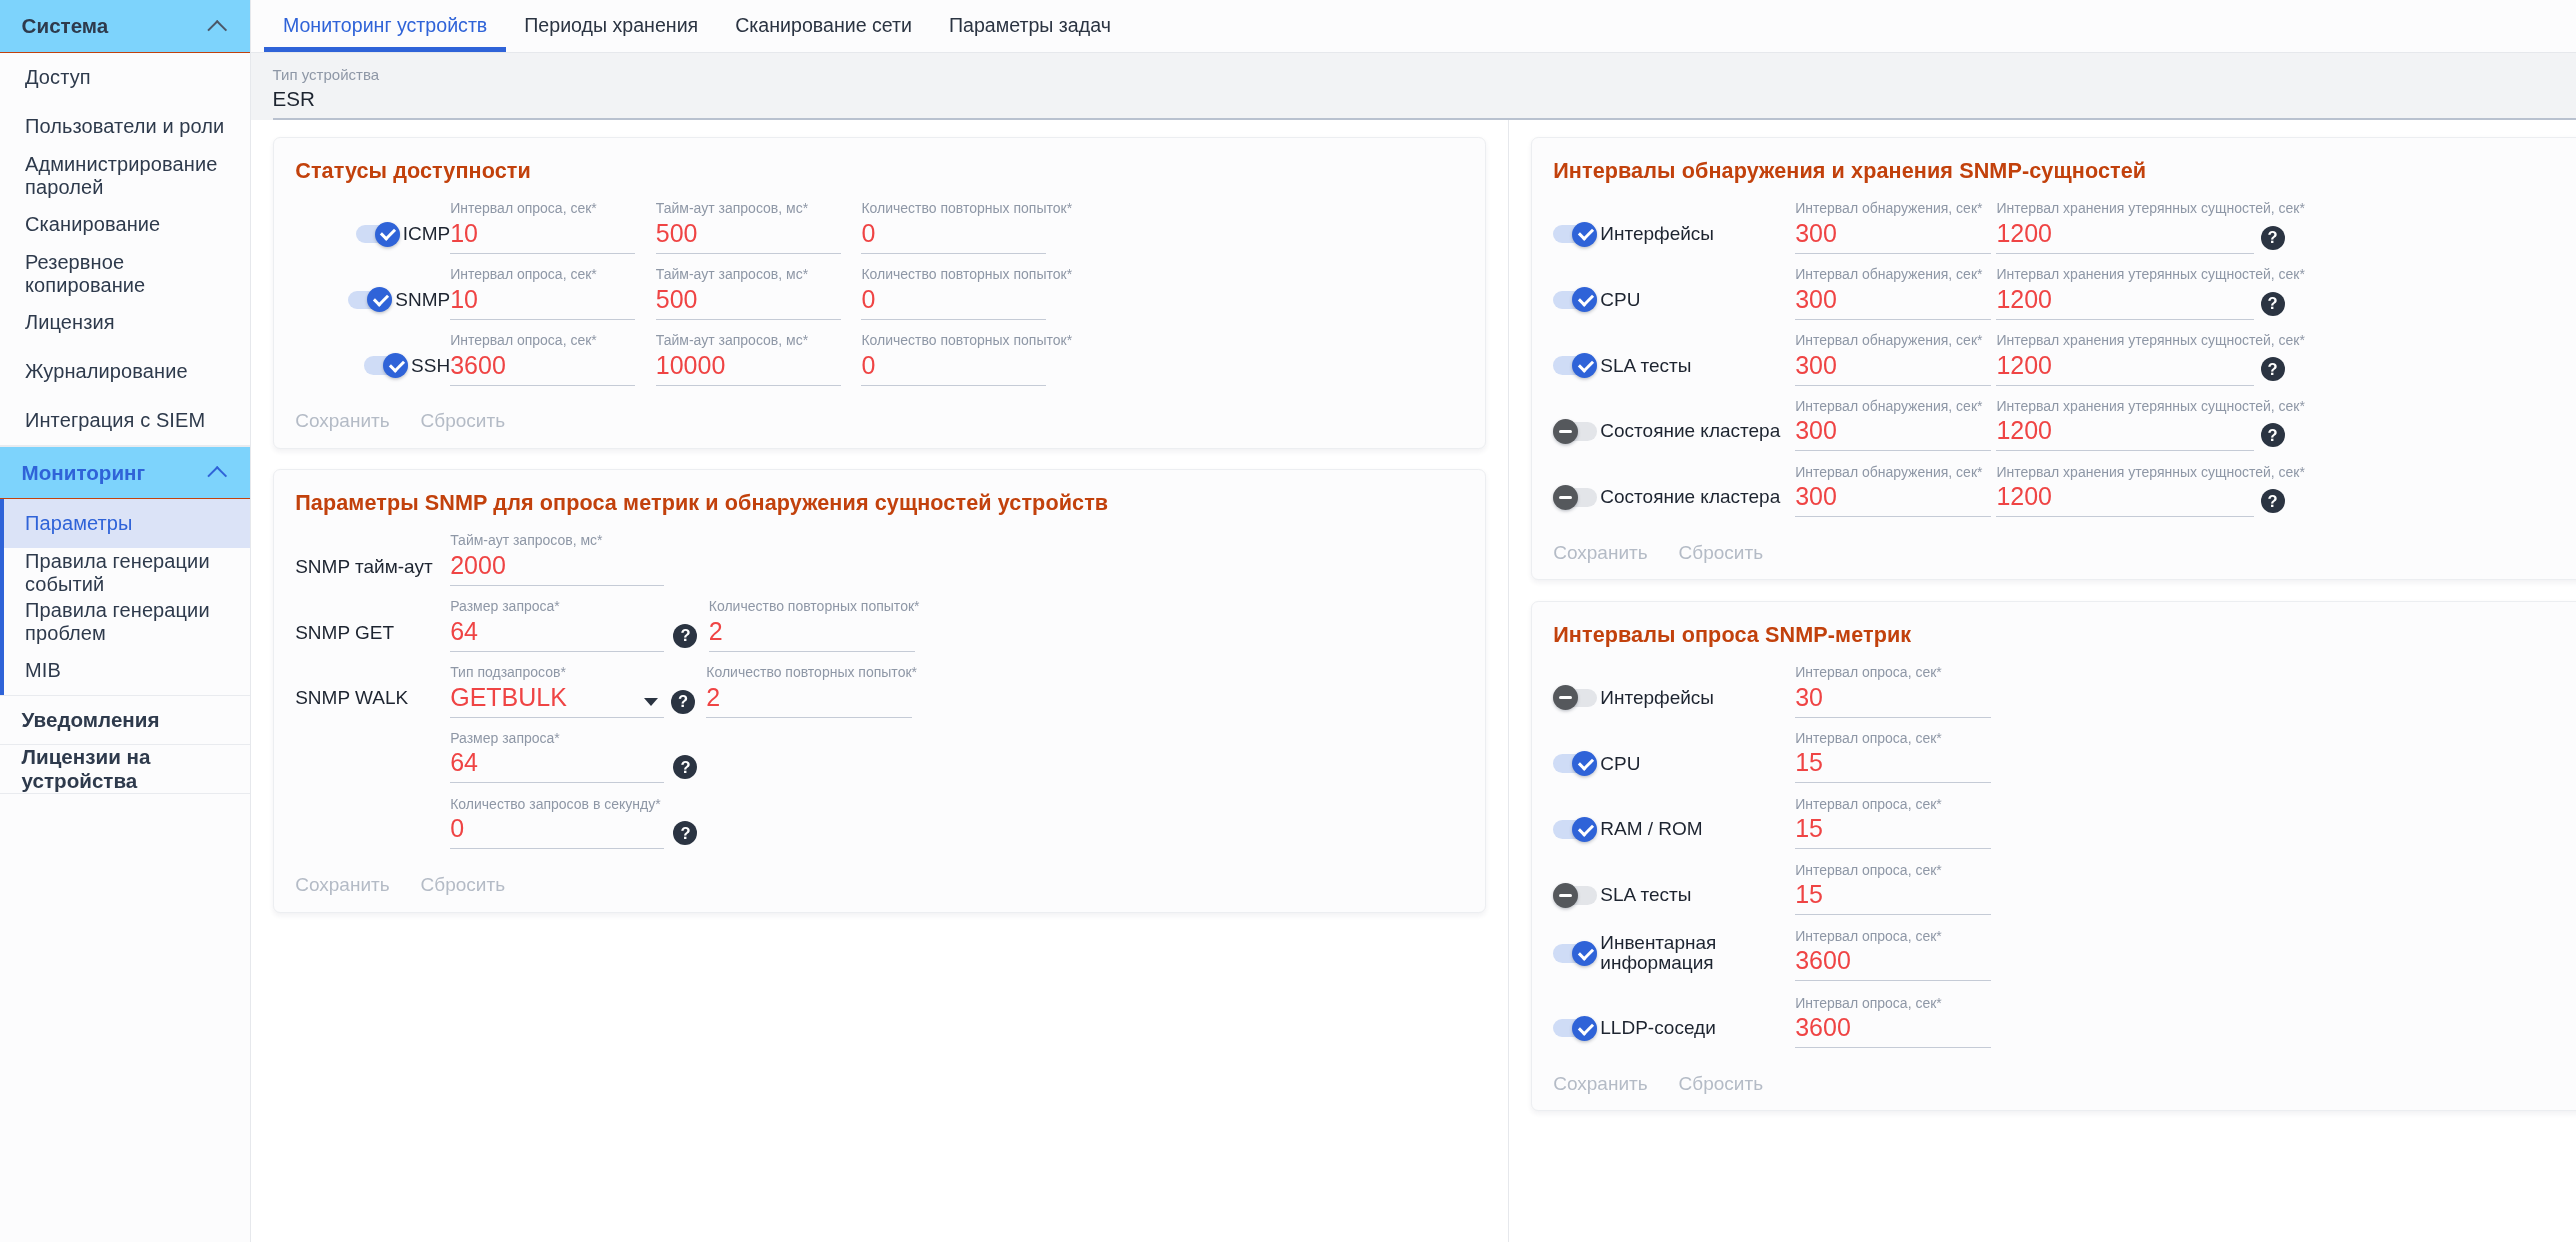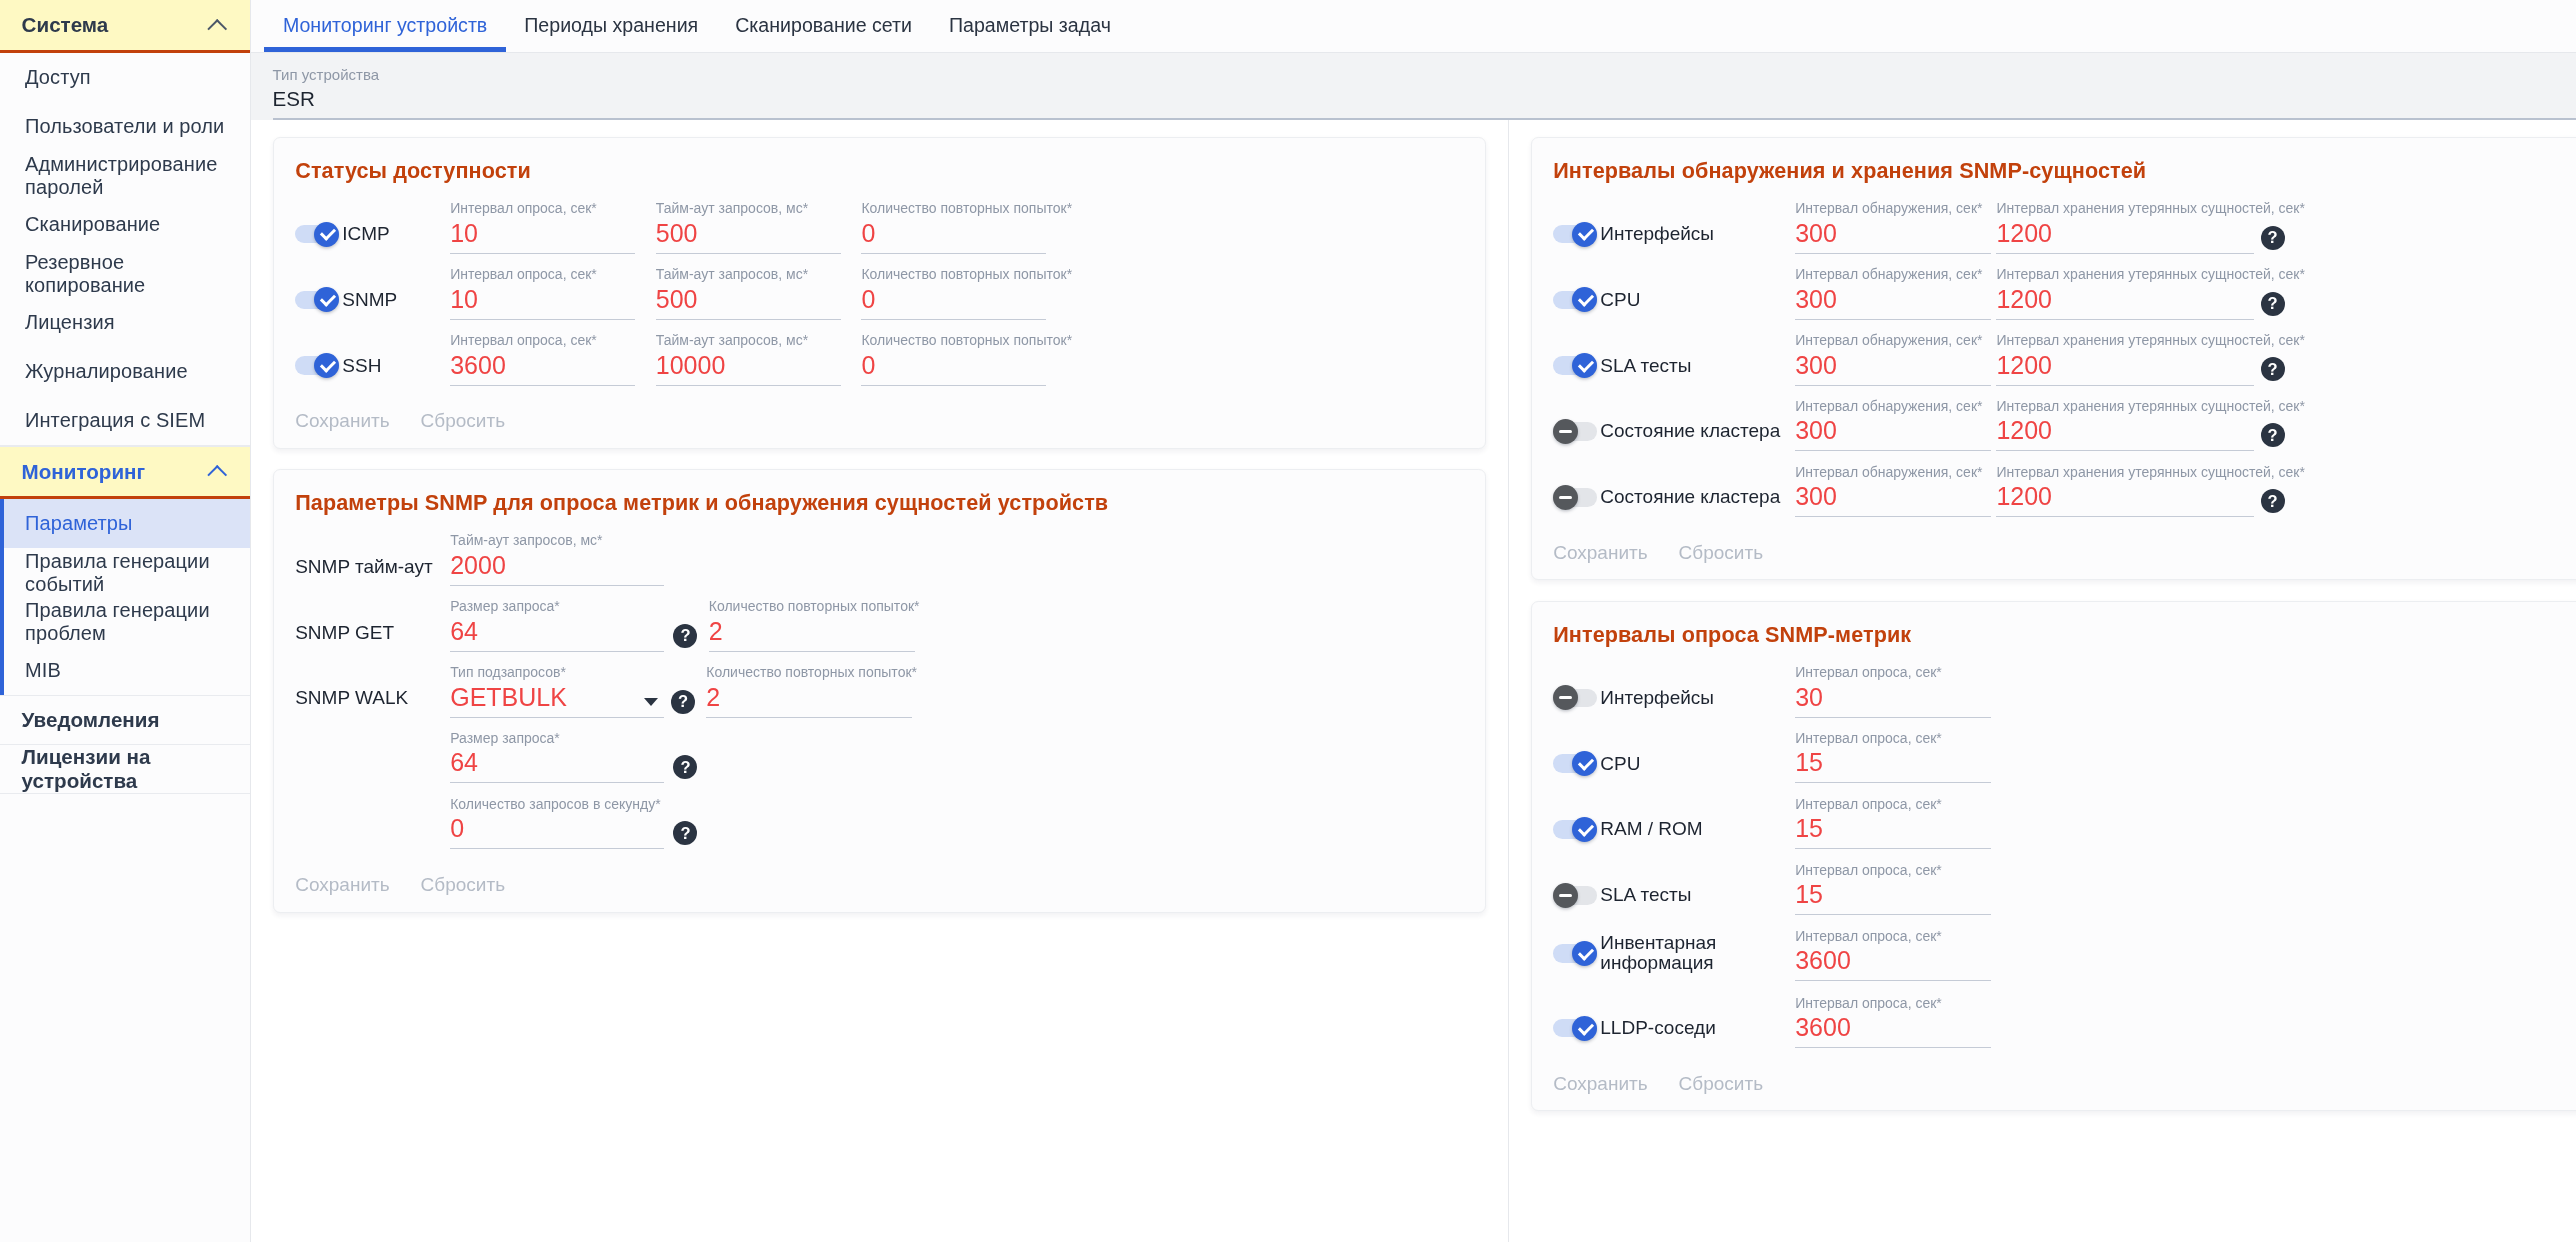--- a/index.html
+++ b/index.html
@@ -15,22 +15,22 @@
   .sidebar {
     width: 251px; flex: 0 0 251px; height: 1243px;
     background: #fcfcfd;
     border-right: 1px solid #e6e8ec;
   }
   .sb-group-header {
     height: 53px;
     display: flex; align-items: center; justify-content: space-between;
     padding: 0 21.6px 0 21.6px;
     font-size: 20.6px; font-weight: bold; color: #2e3a4c;
-    border-bottom: 3px solid #c2410c;
-    background: #fef9c3;
+    border-bottom: 1px solid #c2410c;
+    background: #7dd3fc;
   }
   .sb-group-header.active { color: #2f63d8; border-top: 1px solid #e9ebef; }
   .sb-group-header .chev {
     width: 23px; height: 23px; position: relative; flex: 0 0 23px;
   }
   .sb-group-header .chev::before {
     content: ""; position: absolute; left: 4.1px; top: 8.2px;
     width: 12.4px; height: 12.4px;
     border-left: 2.6px solid #4b5768; border-top: 2.6px solid #4b5768;
     transform: rotate(45deg);
@@ -108,21 +108,21 @@
   }
 
   
   .prow { display: flex; align-items: flex-end; margin-bottom: 13.4px; }
   .prow.tall { margin-bottom: 14.4px; }
 
   .togcell {
     display: flex; align-items: center; gap: 0;
     padding-bottom: 7.2px;
   }
-  .togcell.w-narrow { width: 155px; flex: 0 0 155px; }
+  .togcell.w-narrow { width: 155px; flex: 0 0 155px; justify-content: flex-end; }
   .togcell.w-wide   { width: 242px; flex: 0 0 242px; }
 
   .toggle { position: relative; width: 44px; height: 25px; flex: 0 0 44px; }
   .toggle .track {
     position: absolute; left: 0; top: 3.1px;
     width: 44px; height: 18.5px; border-radius: 9.3px;
   }
   .toggle .thumb {
     position: absolute; top: 0; width: 25px; height: 25px; border-radius: 50%;
     display: flex; align-items: center; justify-content: center;

